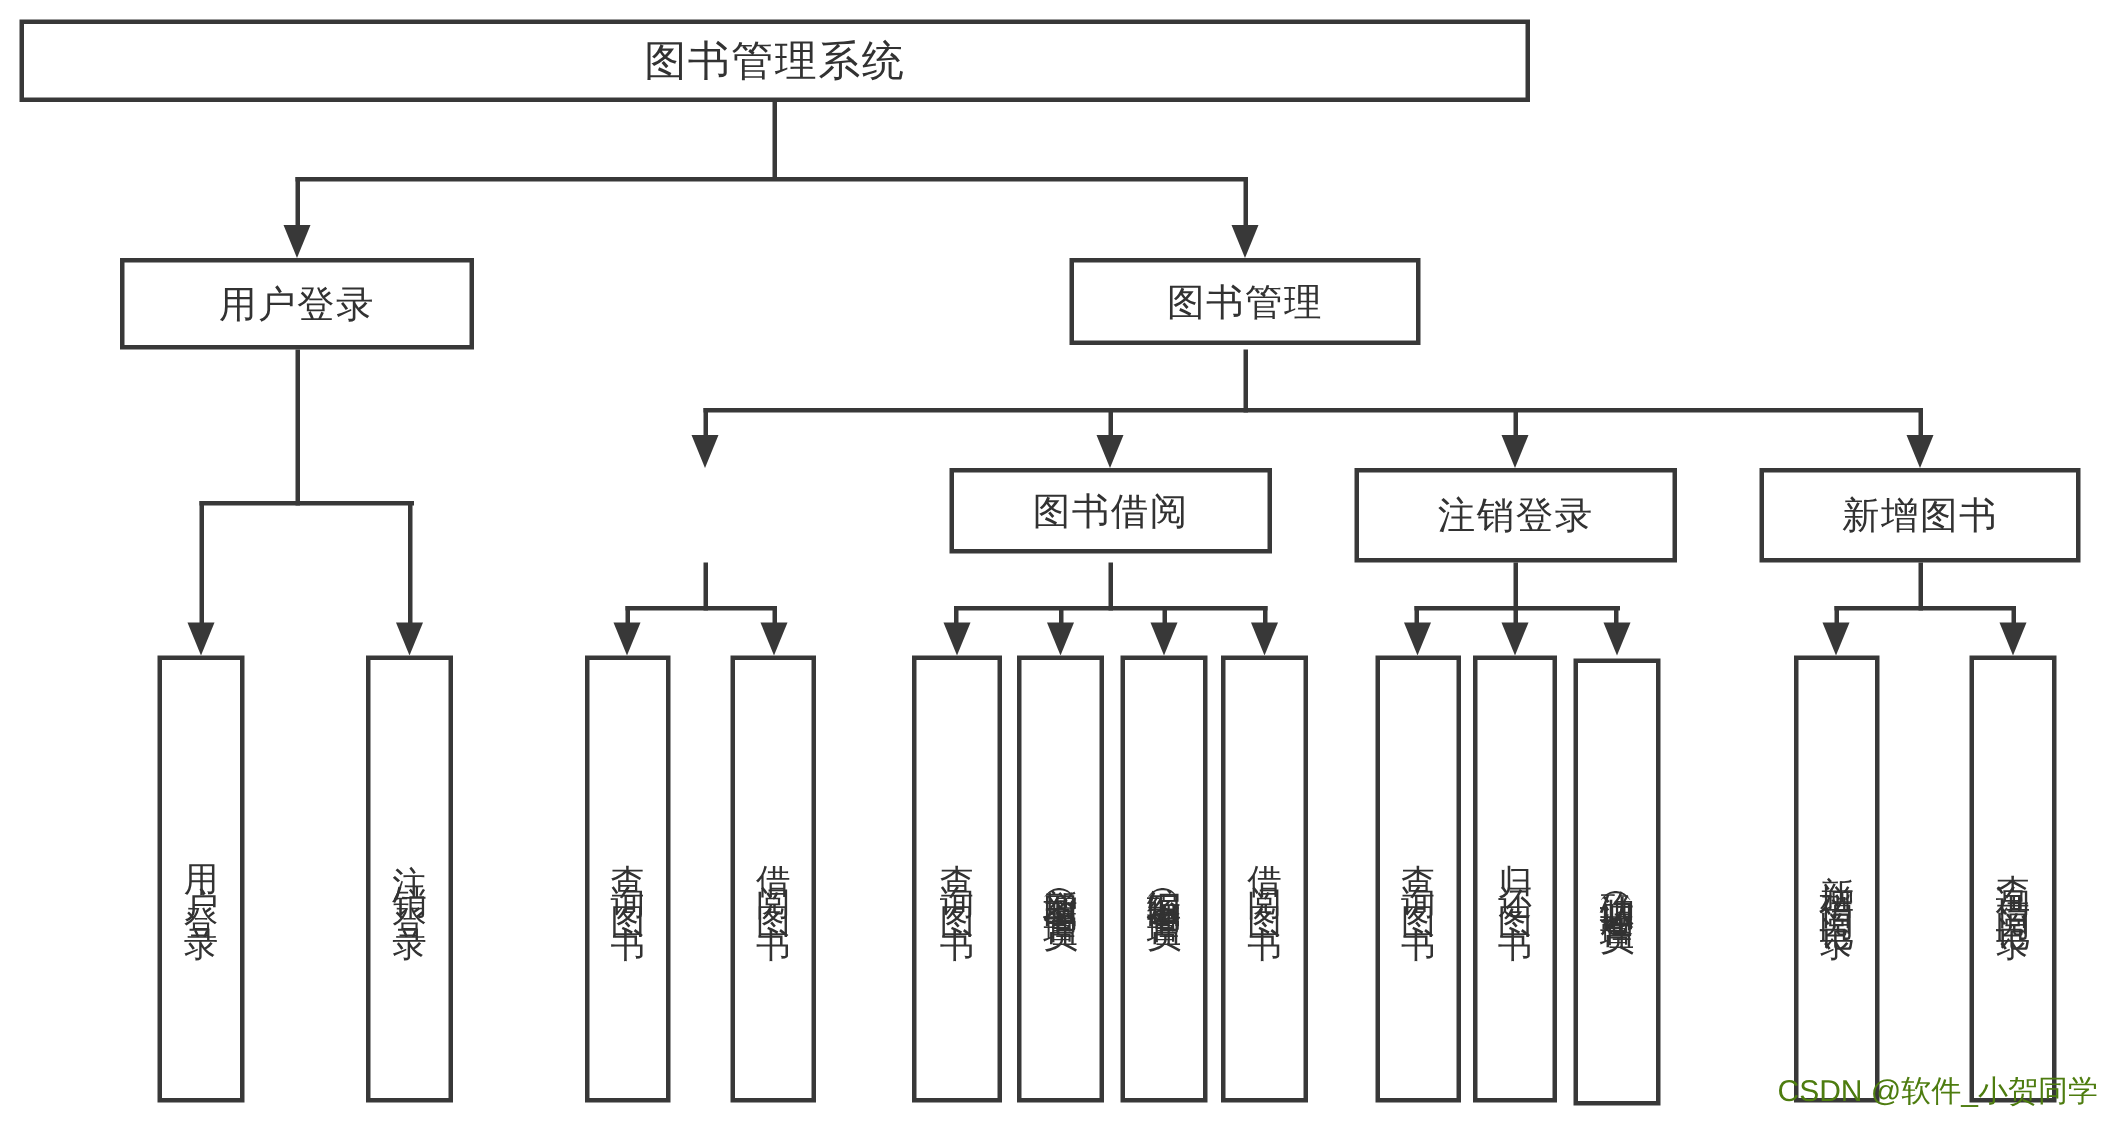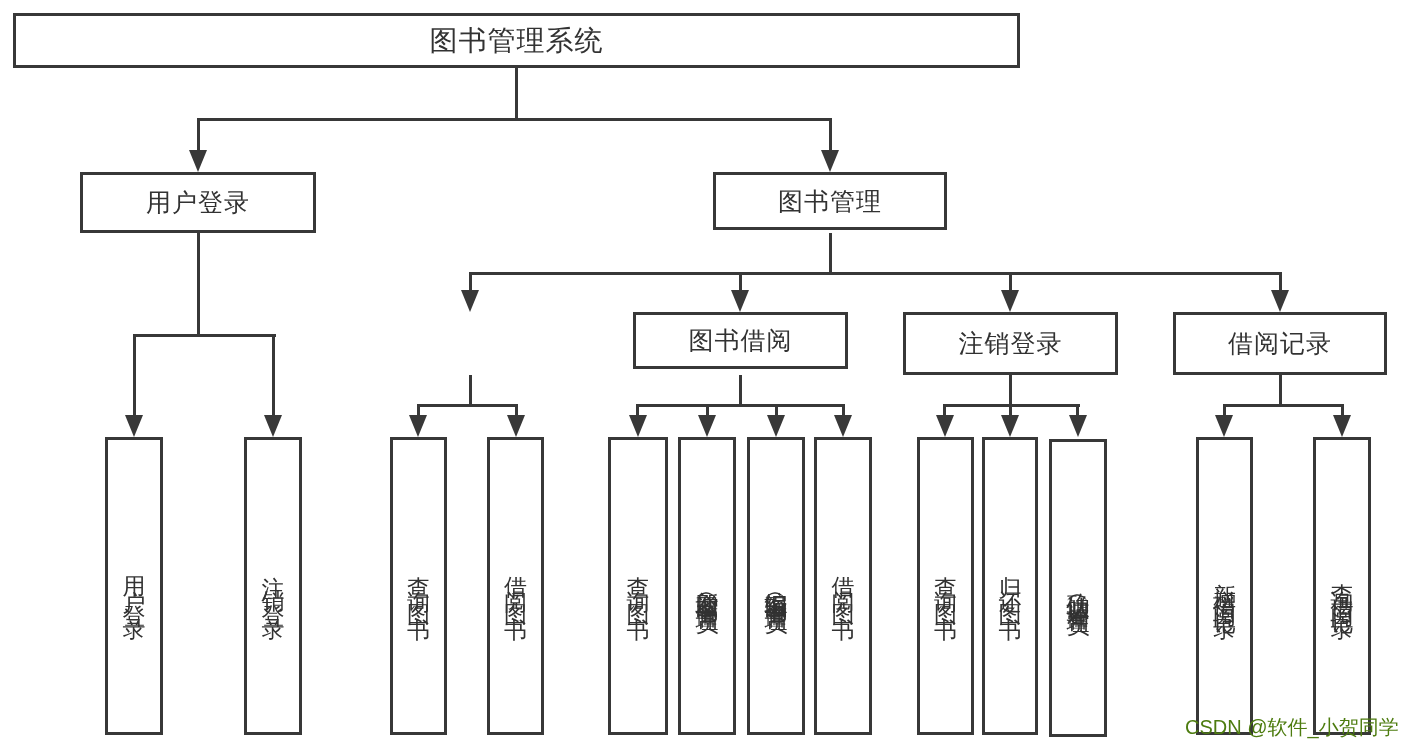--- a/index.html
+++ b/index.html
@@ -94,21 +94,21 @@
   <div class="arrow" style="left:1001px;top:290px"></div>
   <div class="arrow" style="left:1271px;top:290px"></div>
 
   <div class="box" style="left:633px;top:312px;width:215px;height:57px">
     <span class="hlabel">图书借阅</span>
   </div>
   <div class="box" style="left:903px;top:312px;width:215px;height:63px">
     <span class="hlabel">注销登录</span>
   </div>
   <div class="box" style="left:1173px;top:312px;width:214px;height:63px">
-    <span class="hlabel">借阅记录</span>
+    <span class="hlabel">新增图书</span>
   </div>
 
   <div class="vline" style="left:469px;top:375px;height:32px"></div>
   <div class="hline" style="left:417px;top:404px;width:101px"></div>
   <div class="vline" style="left:417px;top:404px;height:14px"></div>
   <div class="vline" style="left:515px;top:404px;height:14px"></div>
   <div class="arrow" style="left:409px;top:415px"></div>
   <div class="arrow" style="left:507px;top:415px"></div>
 
   <div class="vline" style="left:739px;top:375px;height:32px"></div>

